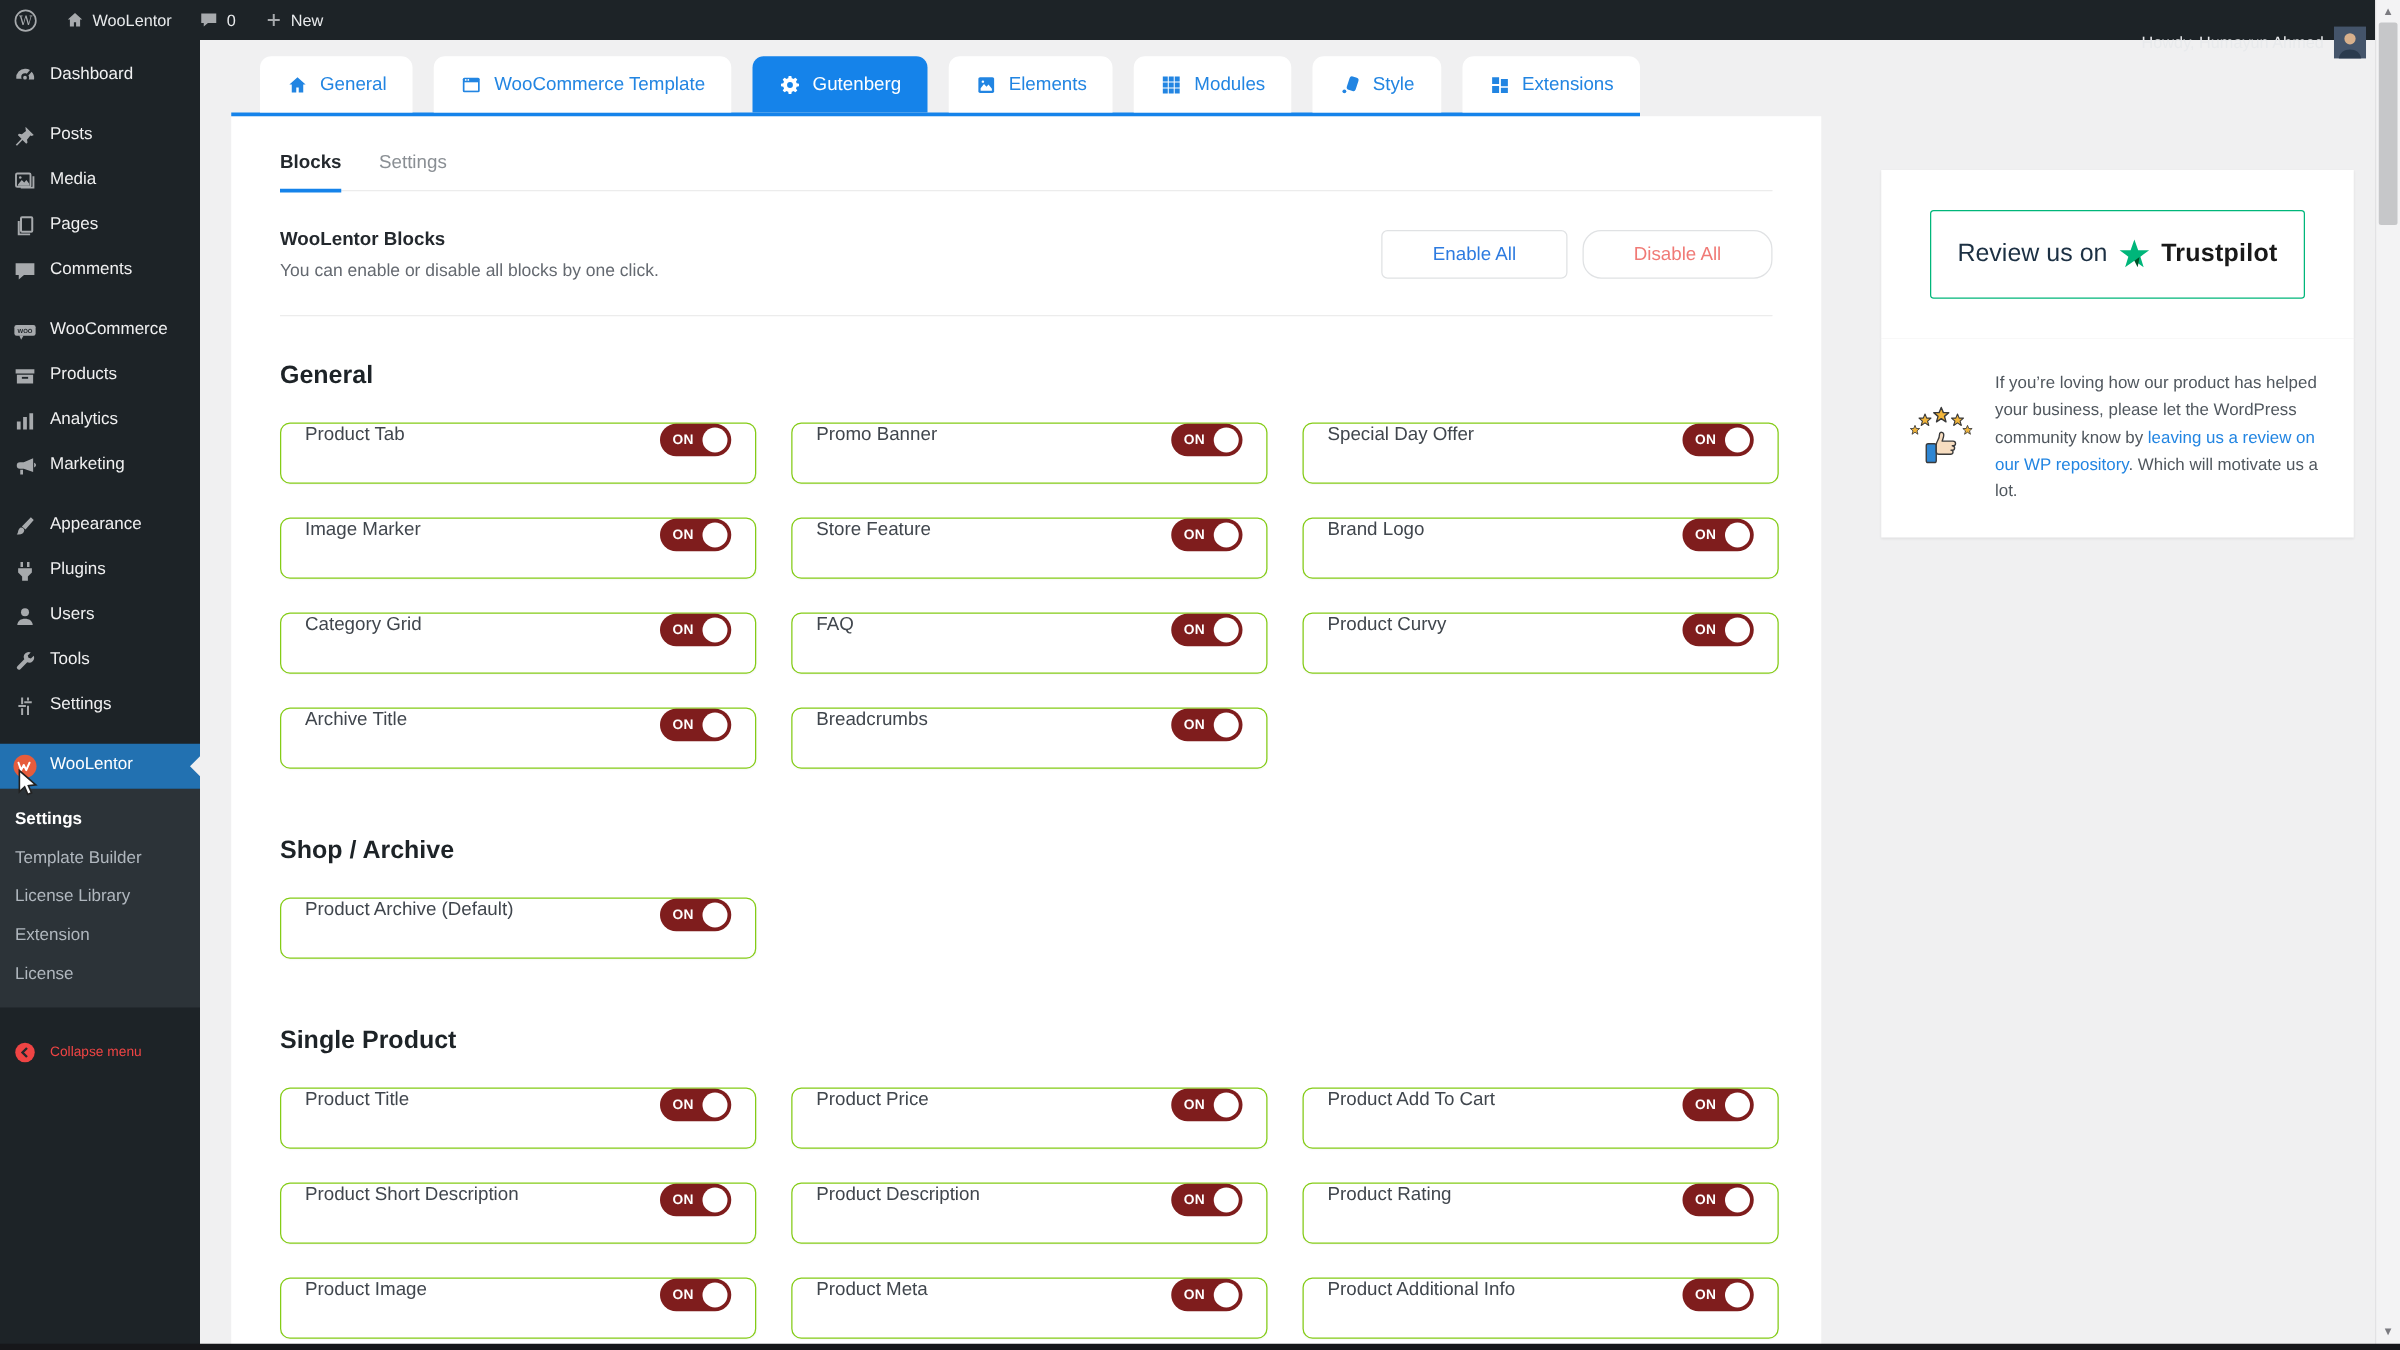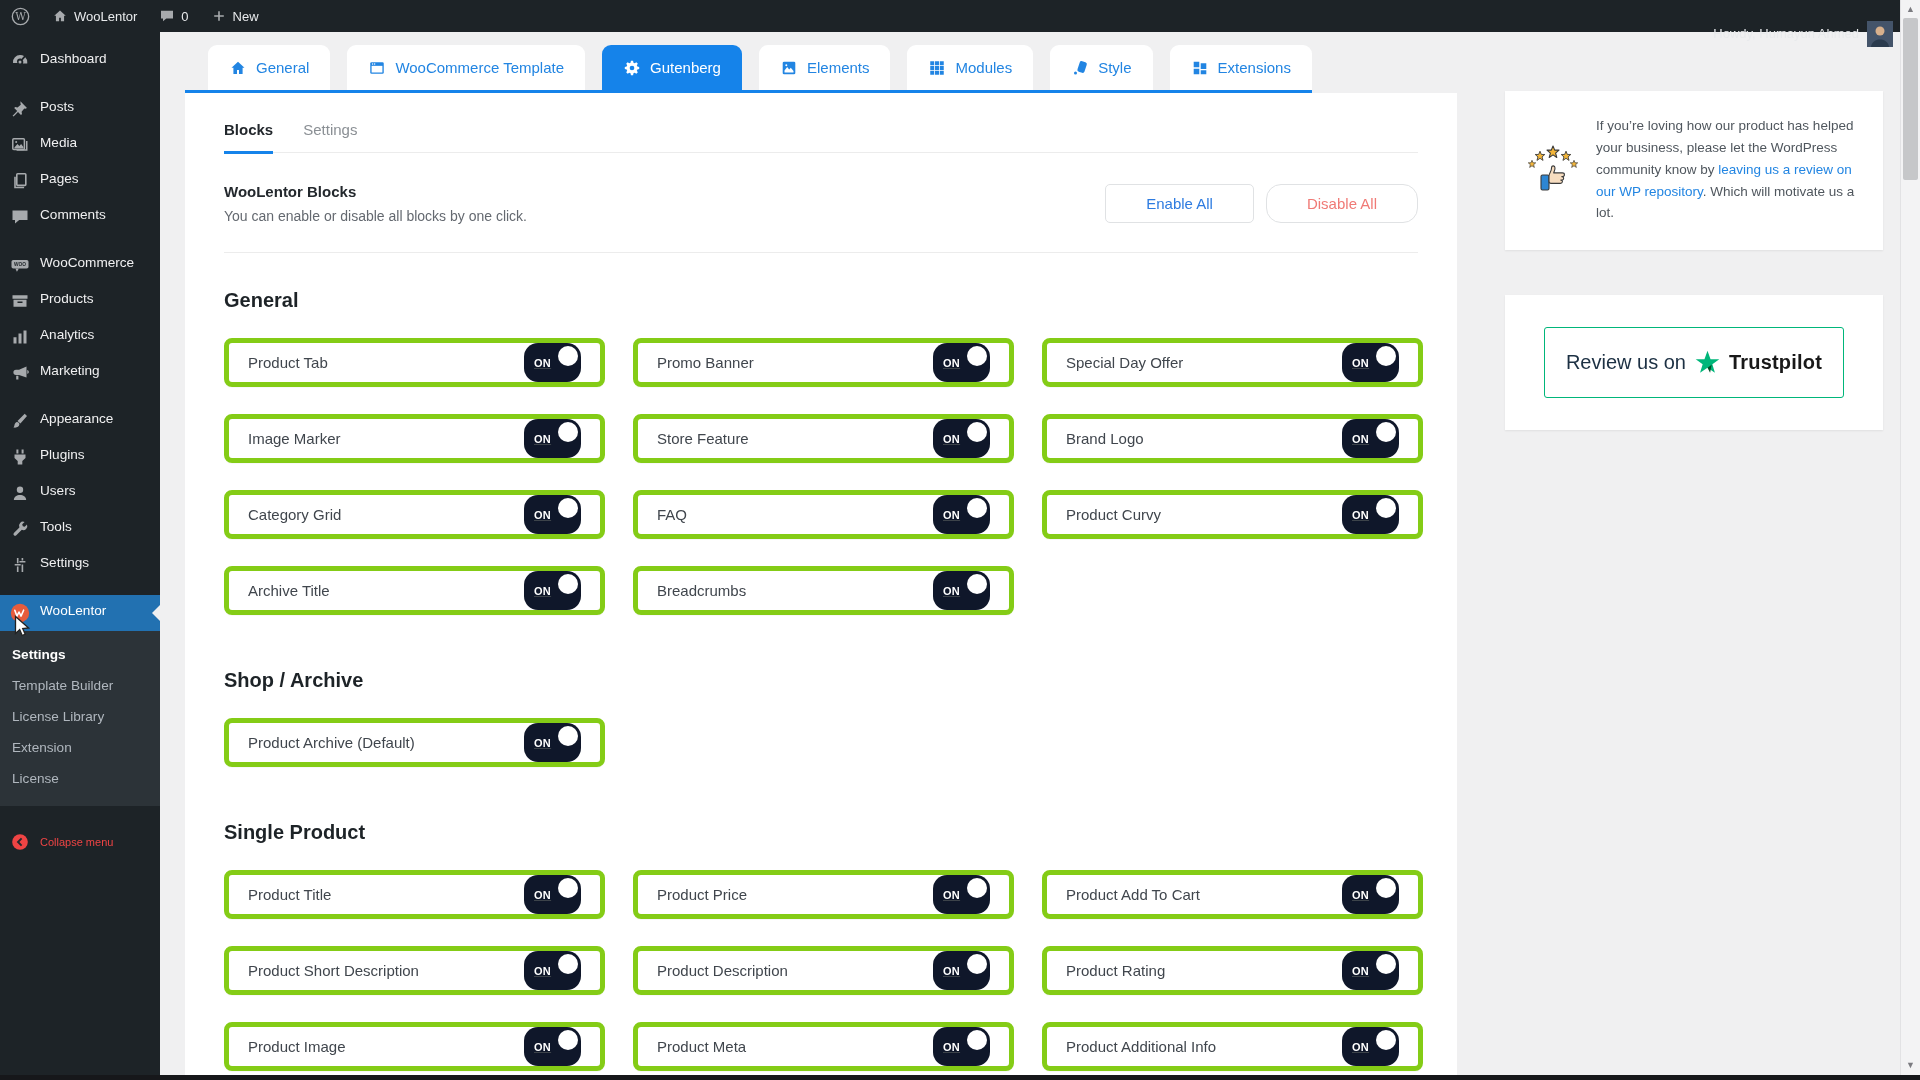--- a/index.html
+++ b/index.html
@@ -50,23 +50,23 @@
   .bh-sub { font-size:14px; color:#646970; margin-top:8px; }
   .bh-buttons { display:flex; gap:12px; }
   .btn { font-size:15px; padding:10px 40px; background:#fff; border:1px solid #e0e2e4; border-radius:5px; cursor:pointer; font-family:inherit; }
   .btn.enable { color:#2d7be0; }
   .btn.disable { color:#f07a76;border-radius:15px; }
 
   .section { margin-top:54px; }
   .section:first-child { margin-top:36px; }
   .section h2 { font-size:20px; font-weight:600; color:#1d2327; margin-bottom:26px; }
   .grid { display:grid; grid-template-columns:repeat(3,381px); gap:27px 28px; }
-  .card { height:49px; background:#fff; border:5px solid #84cc16; border-radius:8px; display:flex; align-items:center; justify-content:space-between; padding:0 19px; box-shadow:0 1px 1px rgba(0,0,0,.03); }
+  .card { height:49px; background:#fff; border:1px solid #84cc16; border-radius:8px; display:flex; align-items:flex-start; justify-content:space-between; padding:0 19px; box-shadow:0 1px 1px rgba(0,0,0,.03); }
   .card-label { font-size:15px; color:#40464d; }
-  .toggle { width:57px; height:39px; background:#0f172a; border-radius:14px; position:relative; display:flex; align-items:center; flex:none; cursor:pointer;text-decoration:underline; }
+  .toggle { width:57px; height:26px; background:#7f1d1d; border-radius:14px; position:relative; display:flex; align-items:center; flex:none; cursor:pointer; }
   .ton { color:#fff; font-size:11px; font-weight:bold; margin-left:10px; letter-spacing:.3px; }
   .knob { position:absolute; right:3px; top:3px; width:20px; height:20px; border-radius:50%; background:#fff; }
 
   
   #rightrail { position:absolute; left:1505px; top:91px; width:378px; z-index:10; }
   .rcard { background:#fff; box-shadow:0 1px 2px rgba(0,0,0,.07); }
   .rcard1 { padding:24px 24px 26px 20px; display:flex; gap:15px; }
   .review-icon { width:56px; flex:none; align-self:center; }
   .review-text { font-size:13.5px; color:#50575e; line-height:1.62; }
   .review-text a { color:#2285e2; text-decoration:none; cursor:pointer; }
@@ -527,48 +527,48 @@
                 <span class="knob"></span>
               </span>
             </div>
           </div>
         </section>
       </div>
   </div>
 </div>
 
 <div id="rightrail">
+  <div class="rcard rcard2">
+    <div class="tp-box">
+      <span class="tp-prefix">Review us on</span>
+      <span class="tp-star icon">
+          <svg viewBox="0 0 24 24">
+            <path fill="#00b67a" d="M12 1.5 14.7 9h7.8l-6.2 4.6 2.3 7.6L12 16.6 5.4 21.2l2.3-7.6L1.5 9h7.8z"></path>
+            <path fill="#005128" d="m12 16.6 3.7-2.7-1.4 7.3z"></path>
+          </svg>
+        </span>
+      <span class="tp-brand">Trustpilot</span>
+    </div>
+  </div>
   <div class="rcard rcard1">
     <span class="review-icon icon">
         <svg viewBox="0 0 56 56">
           <g fill="#f2b53a" stroke="#3a3a3a" stroke-width="1.1" stroke-linejoin="round">
             <path transform="translate(28,10)" d="M0-6 1.7-1.9 6-1.9 2.6 1.1 3.8 5.5 0 2.9-3.8 5.5-2.6 1.1-6-1.9-1.7-1.9Z"></path>
             <path transform="translate(15,14) scale(.8)" d="M0-6 1.7-1.9 6-1.9 2.6 1.1 3.8 5.5 0 2.9-3.8 5.5-2.6 1.1-6-1.9-1.7-1.9Z"></path>
             <path transform="translate(41,14) scale(.8)" d="M0-6 1.7-1.9 6-1.9 2.6 1.1 3.8 5.5 0 2.9-3.8 5.5-2.6 1.1-6-1.9-1.7-1.9Z"></path>
             <path transform="translate(7,22) scale(.62)" d="M0-6 1.7-1.9 6-1.9 2.6 1.1 3.8 5.5 0 2.9-3.8 5.5-2.6 1.1-6-1.9-1.7-1.9Z"></path>
             <path transform="translate(49,22) scale(.62)" d="M0-6 1.7-1.9 6-1.9 2.6 1.1 3.8 5.5 0 2.9-3.8 5.5-2.6 1.1-6-1.9-1.7-1.9Z"></path>
           </g>
           <rect x="16" y="33" width="8" height="15" rx="1.5" fill="#2e86d3" stroke="#3a3a3a" stroke-width="1.1"></rect>
           <path d="M24 34c0-3.2 2.6-4.2 2.6-8.4 0-2.5 3.4-2.3 3.4.4 0 2.1-1 3.6-1.3 4.9h8.7c2.7 0 2.7 3.7 0 3.7h-.6c2.5 0 2.5 3.5 0 3.5h-1c2.3 0 2.1 3.3-.4 3.3H26.1c-1.2 0-2.1-.9-2.1-2.1z" fill="#f7ddc0" stroke="#3a3a3a" stroke-width="1.1" stroke-linejoin="round"></path>
         </svg>
       </span>
     <p class="review-text"><span>If you’re loving how our product has helped your business, please let the WordPress community know by </span><a>leaving us a review on our WP repository</a><span>. Which will motivate us a lot.</span></p>
   </div>
-  <div class="rcard rcard2">
-    <div class="tp-box">
-      <span class="tp-prefix">Review us on</span>
-      <span class="tp-star icon">
-          <svg viewBox="0 0 24 24">
-            <path fill="#00b67a" d="M12 1.5 14.7 9h7.8l-6.2 4.6 2.3 7.6L12 16.6 5.4 21.2l2.3-7.6L1.5 9h7.8z"></path>
-            <path fill="#005128" d="m12 16.6 3.7-2.7-1.4 7.3z"></path>
-          </svg>
-        </span>
-      <span class="tp-brand">Trustpilot</span>
-    </div>
-  </div>
 </div>
 
 <div id="scrollbar">
   <div class="sb-arrow sb-up">▲</div>
   <div class="sb-thumb"></div>
   <div class="sb-arrow sb-down">▼</div>
 </div>
 <div id="bottomstrip"></div>
 <div id="cursor"><svg width="18" height="25" viewBox="0 0 18 25">
       <path d="M1.5 1.5v17l4.2-3.9 2.5 5.9 3-1.3-2.5-5.7 5.9-.6z" fill="#fff" stroke="#222" stroke-width="1.3"></path>

